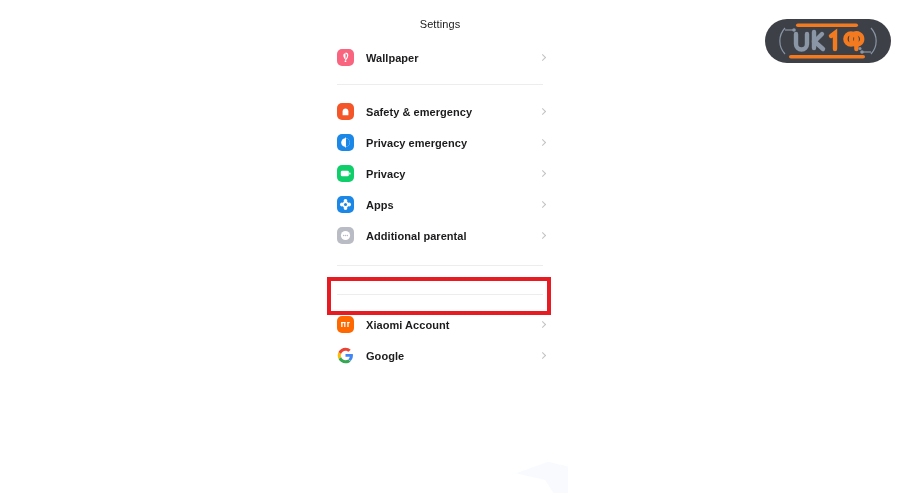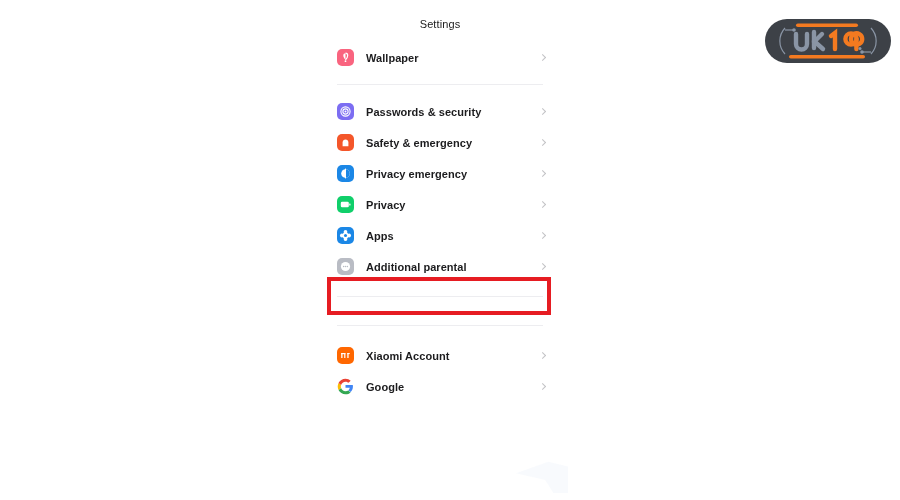--- a/index.html
+++ b/index.html
@@ -161,31 +161,20 @@
 
 
     </div>
 
     <div class="divider-wrap">
       <div class="divider"></div>
     </div>
 
     <div>
 
-      <div class="row">
-        <span class="row-icon" style="background:#7c6df2">
-          <svg width="17" height="17" viewBox="0 0 17 17">
-            <circle cx="8.5" cy="8.5" r="4.6" fill="none" stroke="#ffffff" stroke-width="1.1"></circle>
-            <circle cx="8.5" cy="8.5" r="2.6" fill="none" stroke="#ffffff" stroke-width="1.1"></circle>
-            <circle cx="8.5" cy="8.5" r="1" fill="#ffffff"></circle>
-          </svg>
-        </span>
-        <span class="row-label">Passwords &amp; security</span>
-        <span class="chev"></span>
-      </div>
 
       <div class="row">
         <span class="row-icon" style="background:#f4562a">
           <svg width="17" height="17" viewBox="0 0 17 17">
             <path d="M5.6 12.2 L5.6 8.4 C5.6 6.8 6.9 5.5 8.5 5.5 C10.1 5.5 11.4 6.8 11.4 8.4 L11.4 12.2 Z" fill="#ffffff"></path>
           </svg>
         </span>
         <span class="row-label">Safety &amp; emergency</span>
         <span class="chev"></span>
       </div>

